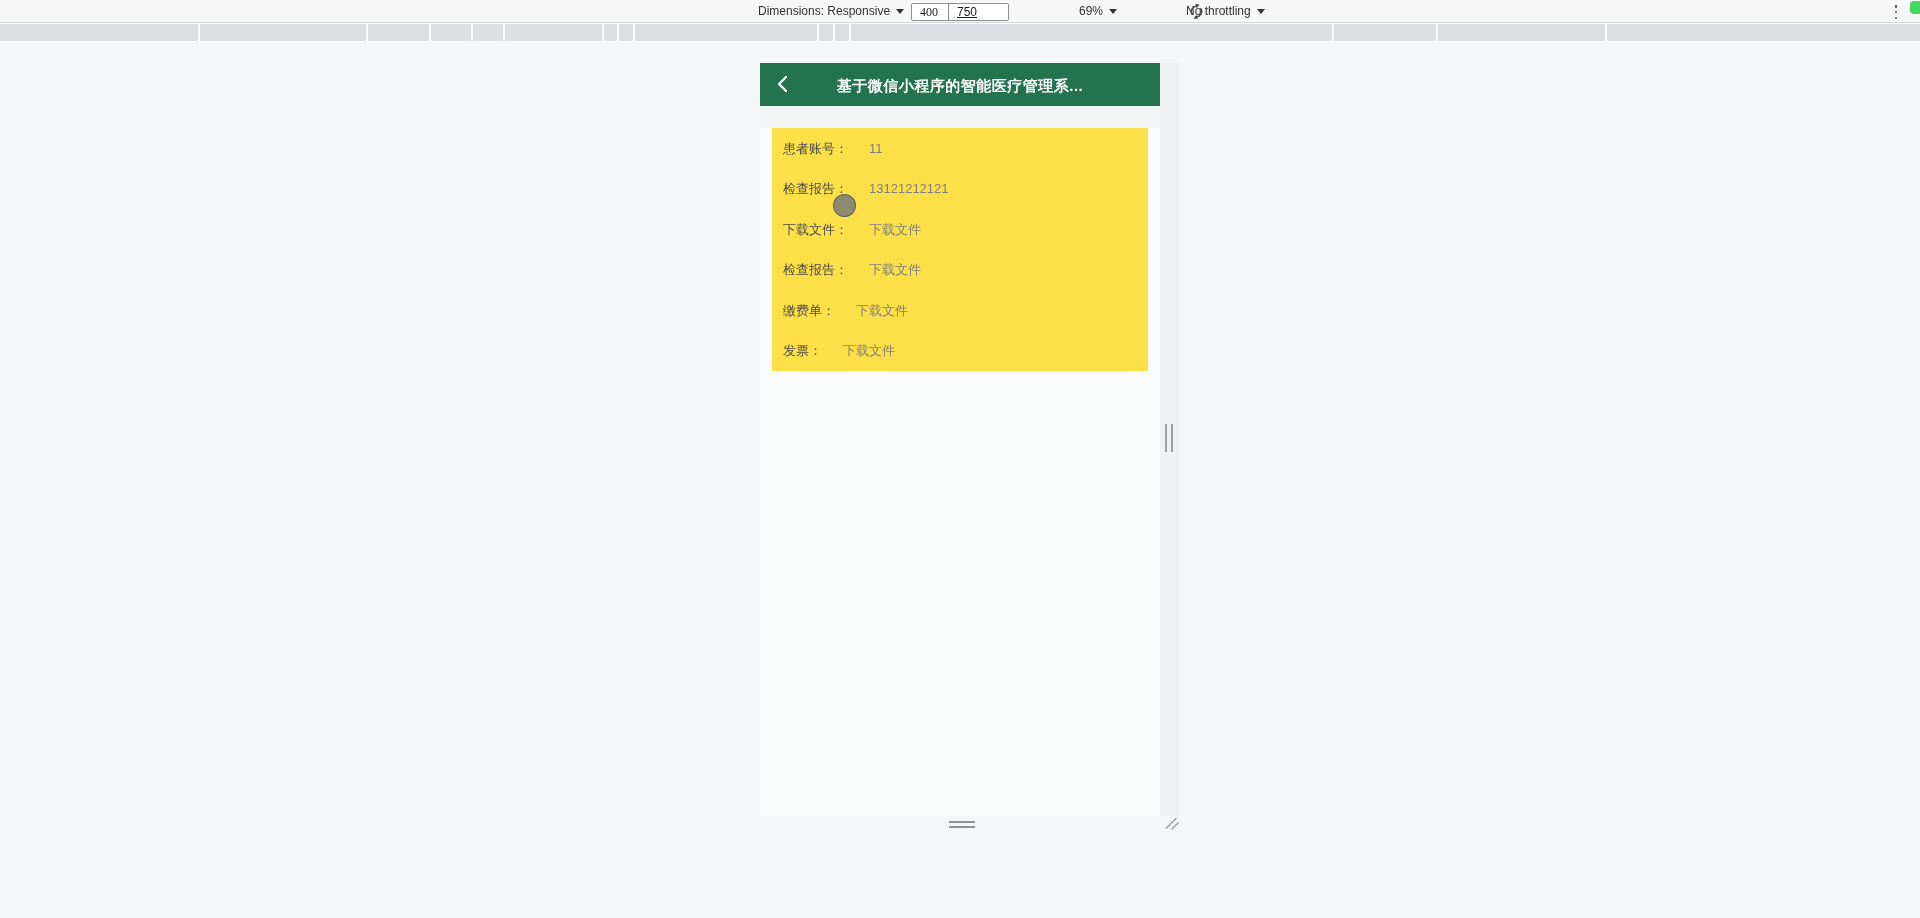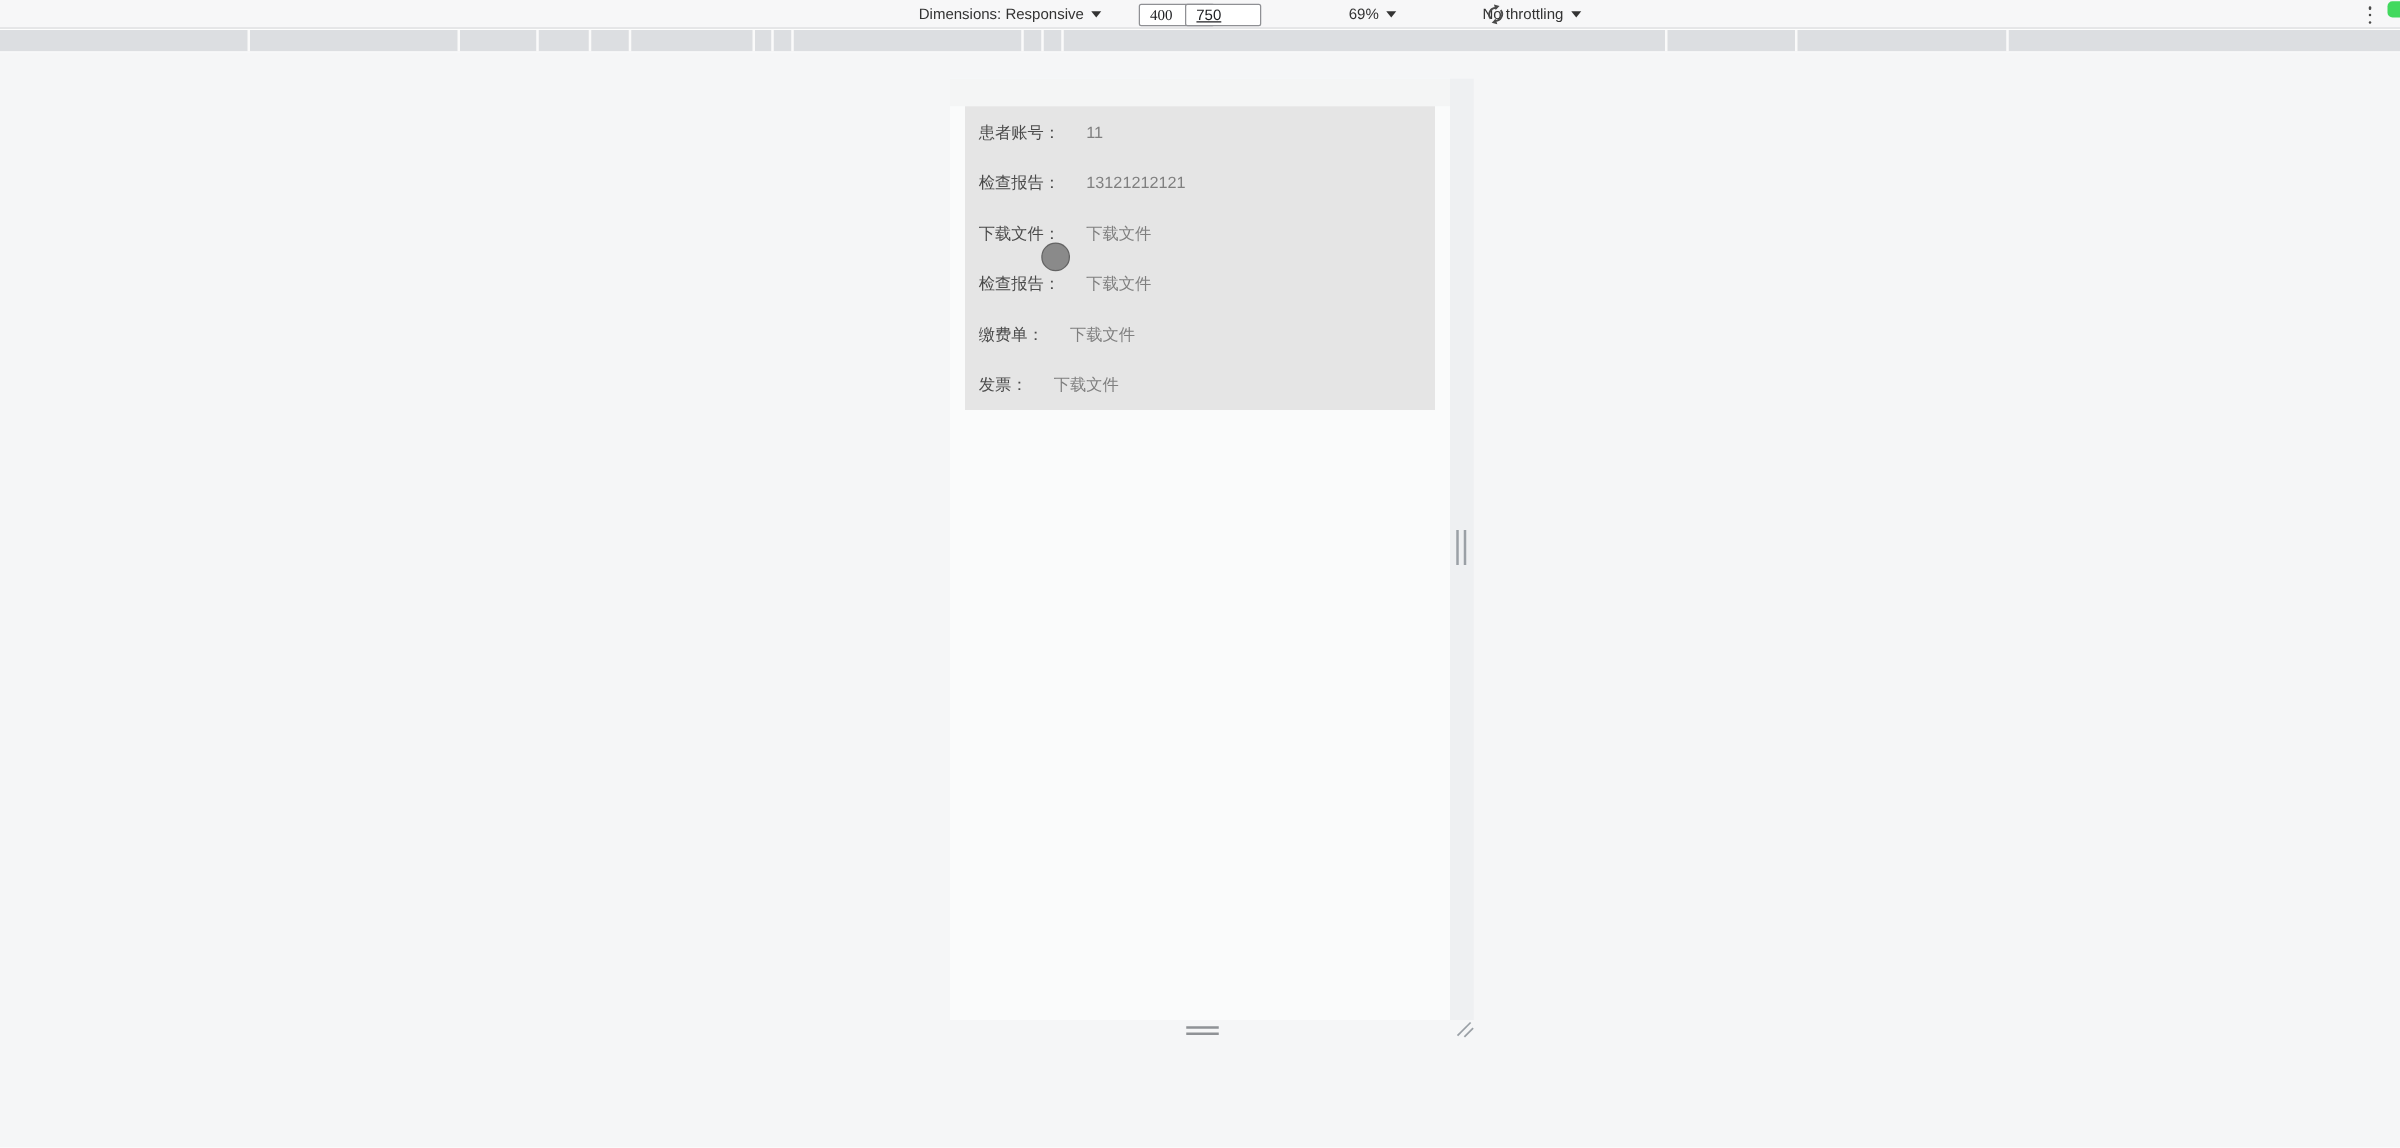--- a/index.html
+++ b/index.html
@@ -40,21 +40,21 @@
 
   .page { position:absolute; left:760px; top:21px; width:400px; height:753px;
           background:#fafbfb; }
   .page-header { position:relative; height:43px;
                  background:var(--header-green,#247350); }
   .back-btn { position:absolute; left:12px; top:9px; width:24px; height:24px; cursor:pointer; }
   .page-title { position:absolute; left:0; right:0; top:0; height:43px; line-height:45px;
                 text-align:center; color:#fff; font-size:15px; font-weight:bold;
                 letter-spacing:0.5px; }
   .header-gap { height:22px; background:#f4f5f5; }
-  .card { margin:0 12px; height:243px; background:#e5e5e5; padding-left:11px;
+  .card { margin:0 12px; height:243px; background:#fde047; padding-left:11px;
           display:flex; flex-direction:column; justify-content:space-around; }
   .row { font-size:13px; line-height:13px; }
   .flabel { color:#4b4b4b; }
   .fvalue { color:#7f7f7f; margin-left:21px; }
   .fvalue.link { cursor:pointer;text-align:right; }
 
   .touch-cursor { position:absolute; left:73px; top:131px; width:23px; height:23px;
                   border-radius:50%; background:rgba(122,122,122,0.85);
                   border:1px solid rgba(95,95,95,0.9); }
 
@@ -69,21 +69,21 @@
                    cursor:ns-resize; }
   .handle-bottom i { width:26px; height:2px; background:#8f9296; }
   .handle-corner { position:absolute; left:1164px; top:774px; cursor:nwse-resize; }
 </style>
 </head>
 <body>
 
 <div class="screen">
 
   <div class="toolbar">
-    <div class="tb-abs" style="left:735px;">
+    <div class="tb-abs" style="left:758px;">
       <span>Dimensions: Responsive</span><span class="caret"></span>
     </div>
     <input class="dim-input" style="left: 911px; font-family: Liberation Serif, serif;" value="400">
     <span class="times" style="left:980px;">×</span>
     <input class="dim-input" style="left: 948px; text-decoration: underline;" value="750">
     <div class="tb-abs" style="left:1079px;">
       <span>69%</span><span class="caret"></span>
     </div>
     <div class="tb-abs" style="left:1186px;">
       <span>No throttling</span><span class="caret"></span>
@@ -123,20 +123,28 @@
         <div class="seg-divider" style="left: 849px;"></div>
         <div class="seg-divider" style="left: 1332px;"></div>
         <div class="seg-divider" style="left: 1436px;"></div>
         <div class="seg-divider" style="left: 1605px;"></div>
       </div>
   </div>
 
   <div class="canvas">
 
     <div class="page">
+      <div class="page-header">
+        <span class="back-btn">
+          <svg width="24" height="24" viewBox="0 0 24 24">
+            <polyline points="14,5 7,12 14,19" fill="none" stroke="#ffffff" stroke-width="2.2" stroke-linecap="round" stroke-linejoin="round"></polyline>
+          </svg>
+        </span>
+        <div class="page-title">基于微信小程序的智能医疗管理系...</div>
+      </div>
       <div class="header-gap"></div>
       <div class="card" id="fields-card">
           <div class="row"><span class="flabel">患者账号：</span><span class="fvalue">11</span></div>
           <div class="row"><span class="flabel">检查报告：</span><span class="fvalue">13121212121</span></div>
           <div class="row"><span class="flabel">下载文件：</span><span class="fvalue link">下载文件</span></div>
           <div class="row"><span class="flabel">检查报告：</span><span class="fvalue link">下载文件</span></div>
           <div class="row"><span class="flabel">缴费单：</span><span class="fvalue link">下载文件</span></div>
           <div class="row"><span class="flabel">发票：</span><span class="fvalue link">下载文件</span></div>
         </div>
       <div class="touch-cursor"></div>

